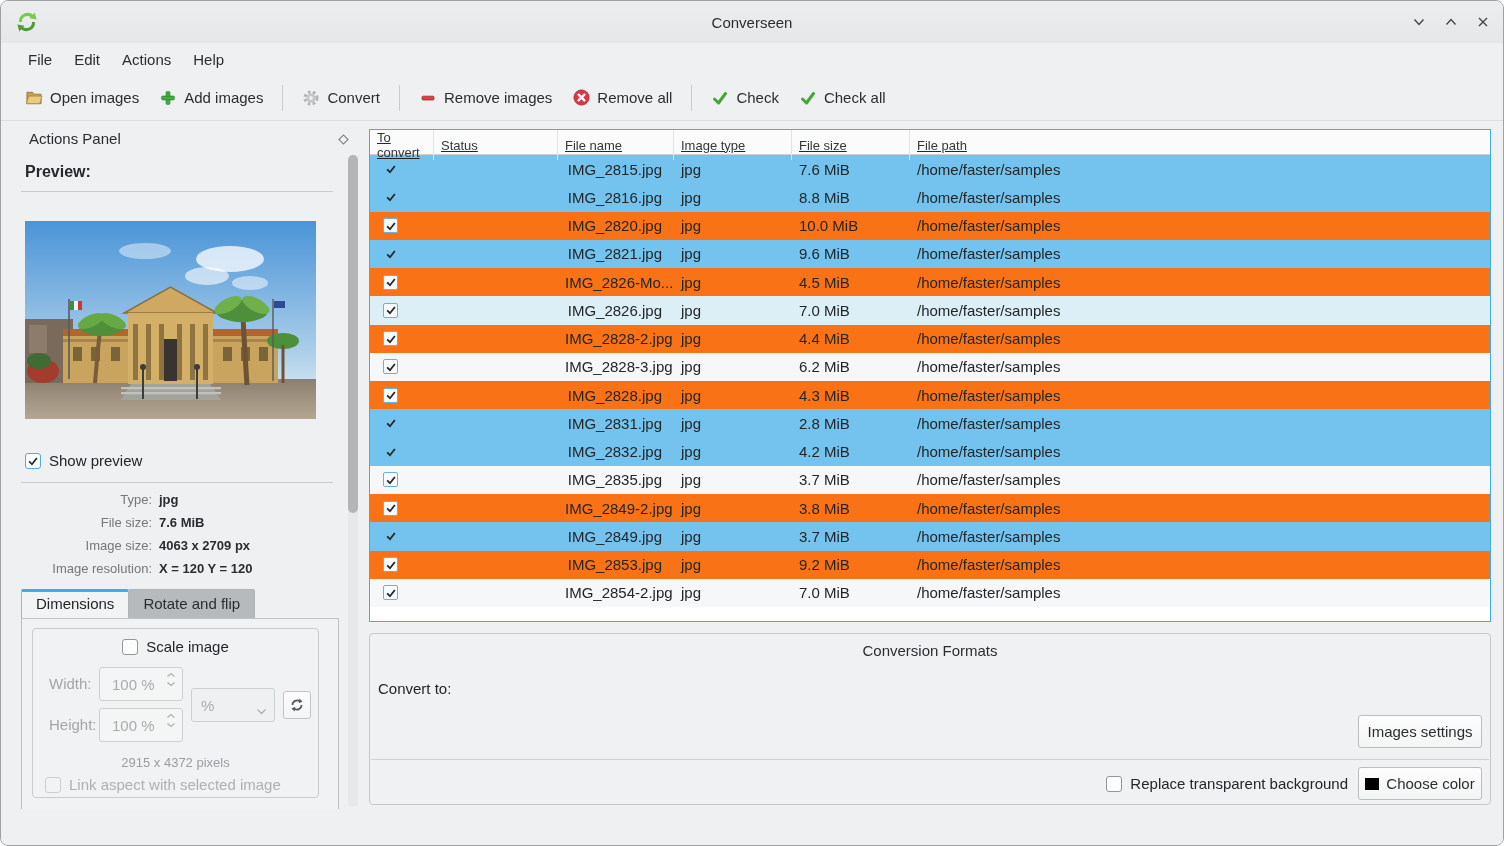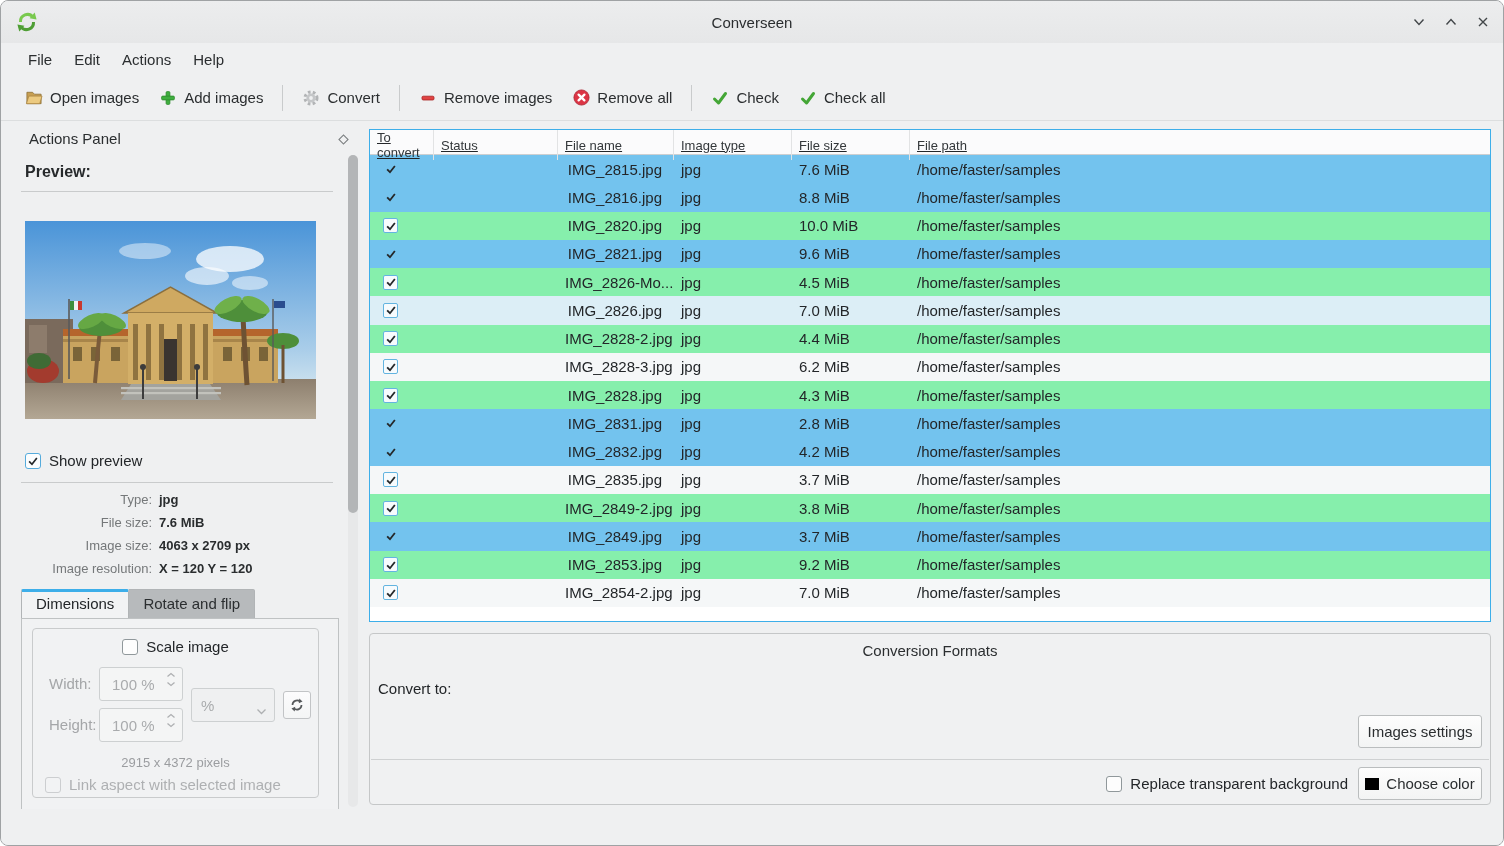--- a/index.html
+++ b/index.html
@@ -75,21 +75,21 @@
   .cb { width:16px; height:16px; border-radius:3px; flex:0 0 auto; display:flex; align-items:center; justify-content:center; }
   .cb.checked { border:1px solid #55abdc; background:#fbfdfe; color:#25282a; }
   .cb.unchecked { border:1px solid #90989b; background:#fdfdfd; }
   .cb.disabled { border:1px solid #ccced0; background:#f2f3f4; }
 
   
   .filetable { position:absolute; left:368px; top:128px; width:1122px; height:493px; background:#ffffff; border:1px solid #3daee9; }
   .thead { display:grid; grid-template-columns:64px 124px 116px 118px 118px 1fr; height:25px; background:#fbfbfc; border-bottom:1px solid #cdcfd1;text-decoration:underline; }
   .th { font-size:13px; color:#33373a; display:flex; align-items:center; padding-left:7px; border-right:1px solid #e2e3e4; }
   .th:last-child { border-right:none; }
-  .trow { display:grid; grid-template-columns:64px 124px 116px 118px 118px 1fr; height:28.25px; align-items:center; font-size:15px; background:#86efac; }
+  .trow { display:grid; grid-template-columns:64px 124px 116px 118px 118px 1fr; height:28.25px; align-items:center; font-size:15px; background:#f97316; }
   .trow:nth-child(even) { background:#f5f7f8; }
   .trow.hover { background:#dceef6; }
   .trow.selected { background:#73c3ee; }
   .td { padding-left:7px; white-space:nowrap; overflow:hidden; }
   .td.name { text-align:right; padding-right:12px; }
   .tcb { width:15px; height:15px; margin-left:6px; border:1px solid #63b4e0; border-radius:2px; background:#f7fbfd; display:flex; align-items:center; justify-content:center; color:#25282a; }
   .trow.selected .tcb { border:none; background:transparent; }
 
   
   .convgroup { position:absolute; left:368px; top:632px; width:1122px; height:172px; border:1px solid #c5c7c8; border-radius:4px; background:#f0f1f2; }

